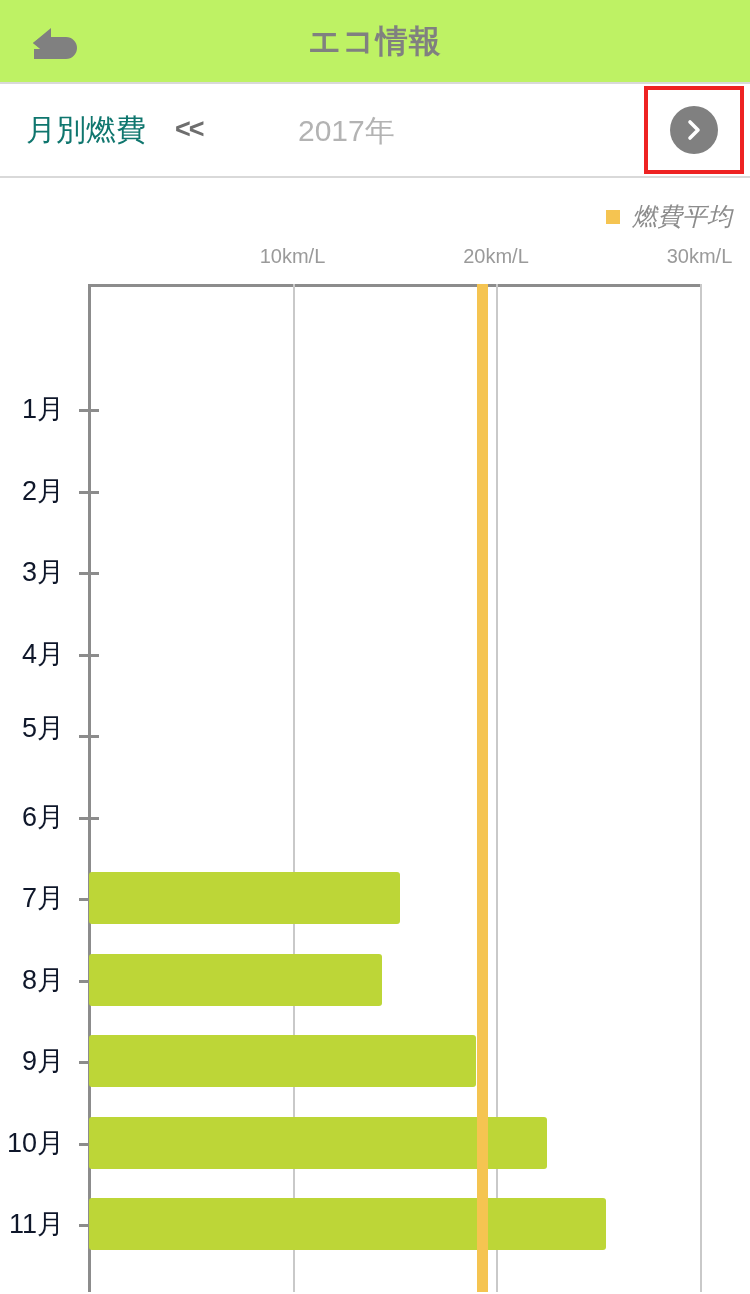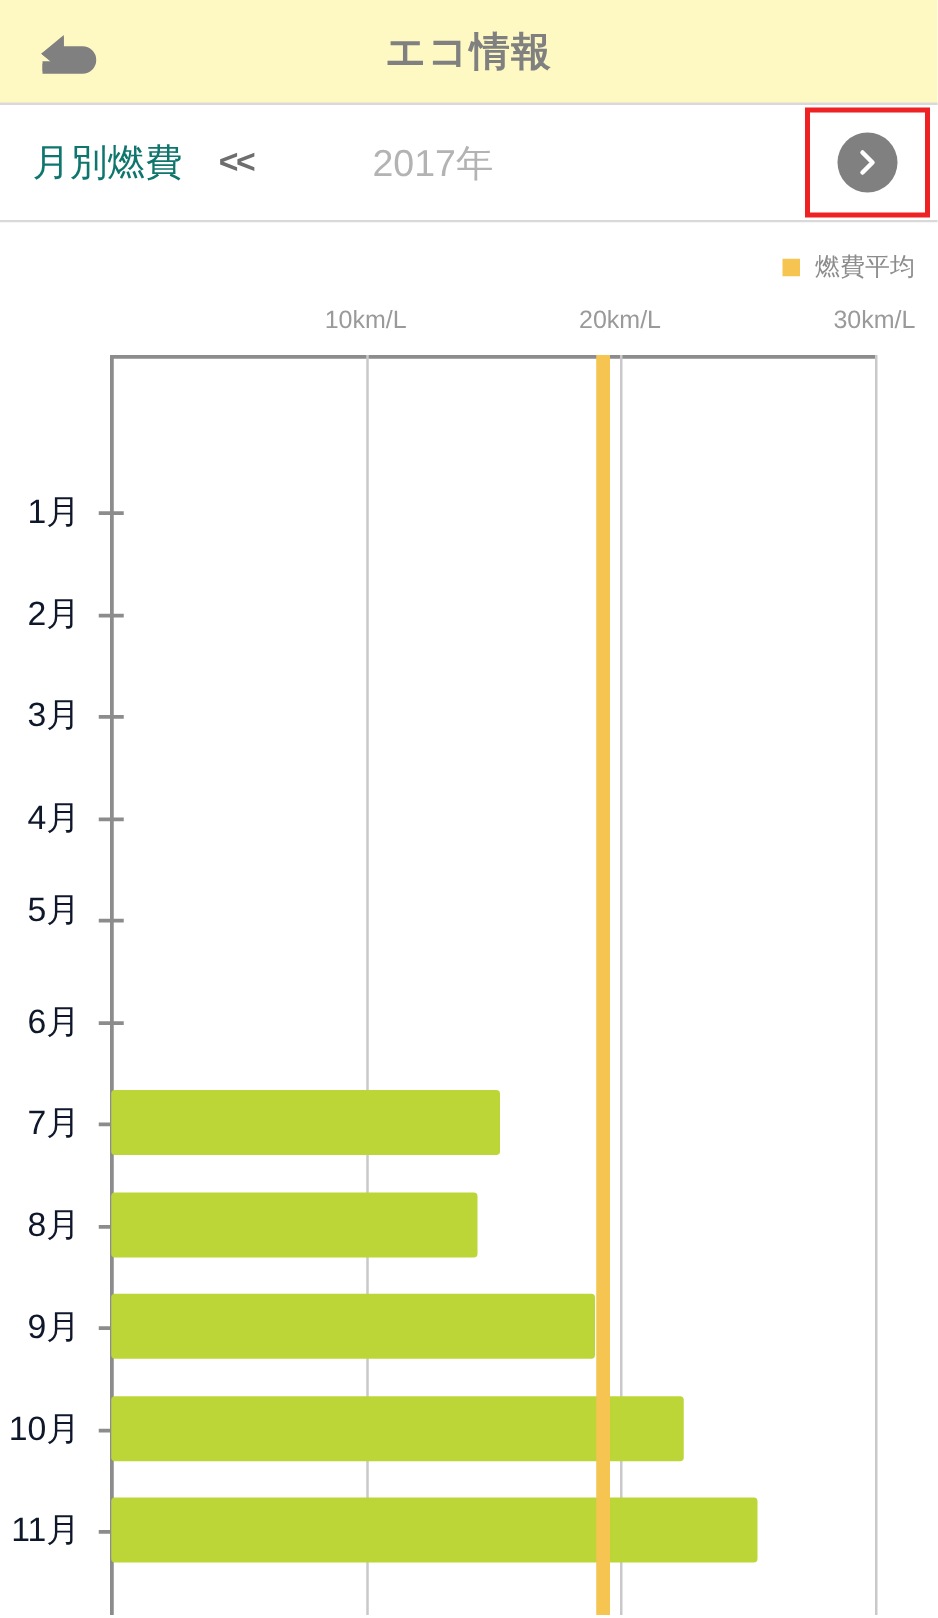--- a/index.html
+++ b/index.html
@@ -14,21 +14,21 @@
     font-family: "Liberation Sans", "DejaVu Sans", sans-serif;
     -webkit-font-smoothing: antialiased;
   }
 
   
   .titlebar {
     position: relative;
     height: 84px;
     box-sizing: border-box;
     border-bottom: 2px solid #d9d9d9;
-    background: #fef9c3;
+    background: #bef264;
   }
   .back-btn {
     position: absolute;
     left: 28px;
     top: 14px;
     width: 96px;
     height: 58px;
     display: flex;
     align-items: center;
     justify-content: flex-start;
@@ -117,22 +117,23 @@
     align-items: center;
     gap: 12px;
   }
   .legend-swatch {
     width: 14px;
     height: 14px;
     background: #f5c451;
     display: block;
   }
   .legend-text {
-    font-size: 20px;
+    font-size: 25px;
     color: #8c8c8c;
+    font-style: italic;
   }
 
   
   .plot {
     position: absolute;
     left: 0;
     top: 0;
     width: 750px;
     height: 1114px;
   }

